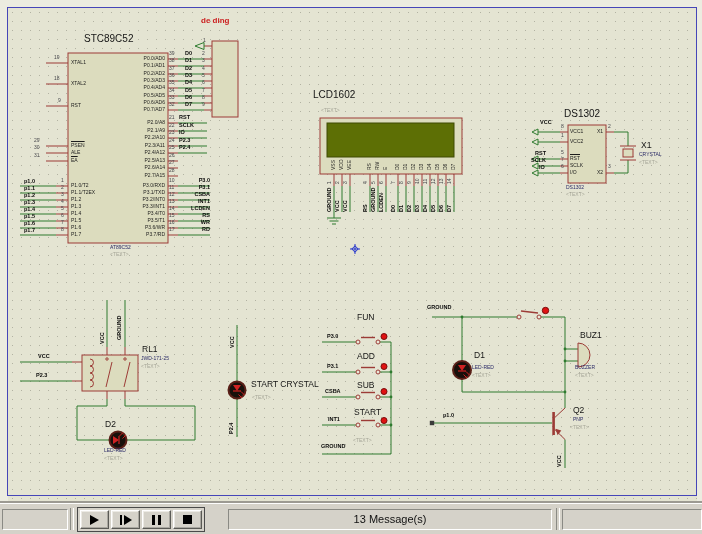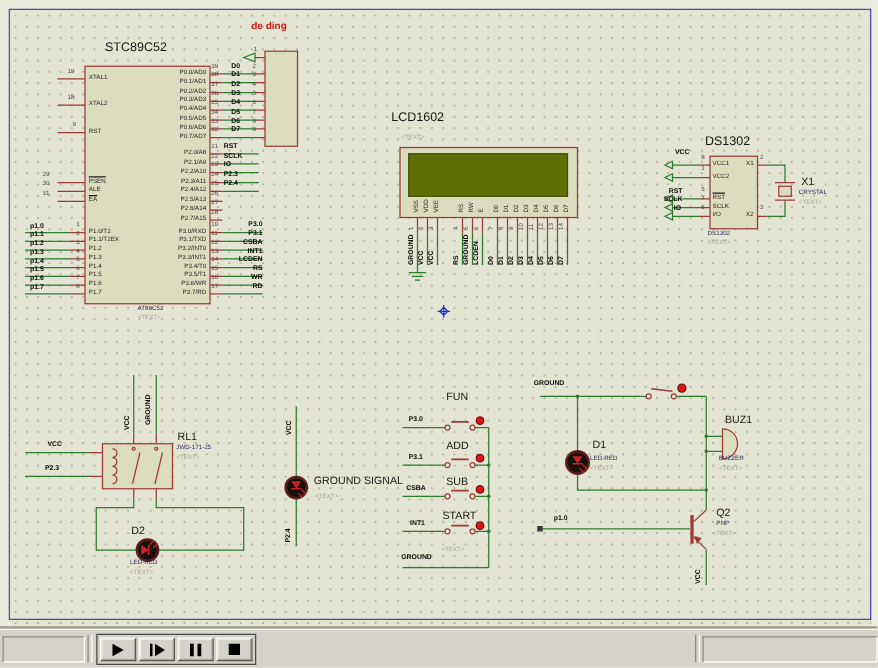--- a/index.html
+++ b/index.html
@@ -405,21 +405,21 @@
         <span class="lbl txt" style="left: 141px; top: 364px;">&lt;TEXT&gt;</span>
         <span class="lbl net" style="left: 38px; top: 354px;">VCC</span>
         <span class="lbl net" style="left: 36px; top: 373px;">P2.3</span>
         <span class="lbl net r" style="left: 100px; top: 344px;">VCC</span>
         <span class="lbl net r" style="left: 117px; top: 340px;">GROUND</span>
         <span class="lbl ref" style="left: 105px; top: 420px;">D2</span>
         <span class="lbl val" style="left: 104px; top: 448px;">LED-RED</span>
         <span class="lbl txt" style="left: 104px; top: 456px;">&lt;TEXT&gt;</span>
         <span class="lbl net r" style="left: 230px; top: 348px;">VCC</span>
         <span class="lbl net r" style="left: 229px; top: 434px;">P2.4</span>
-        <span class="lbl ref" style="left: 251px; top: 380px;">GROUND SIGNAL</span>
+        <span class="lbl ref" style="left: 251px; top: 380px;">START CRYSTAL</span>
         <span class="lbl txt" style="left: 252px; top: 395px;">&lt;TEXT&gt;</span>
         <span class="lbl ref" style="left: 357px; top: 313px;">FUN</span>
         <span class="lbl net" style="left: 327px; top: 334px;">P3.0</span>
         <span class="lbl ref" style="left: 357px; top: 352px;">ADD</span>
         <span class="lbl net" style="left: 327px; top: 364px;">P3.1</span>
         <span class="lbl ref" style="left: 357px; top: 381px;">SUB</span>
         <span class="lbl net" style="left: 325px; top: 389px;">CSBA</span>
         <span class="lbl ref" style="left: 354px; top: 408px;">START</span>
         <span class="lbl net" style="left: 328px; top: 417px;">INT1</span>
         <span class="lbl txt" style="left: 353px; top: 438px;">&lt;TEXT&gt;</span>
@@ -456,16 +456,19 @@
           <span class="icon-pause">
             <i></i>
             <i></i>
           </span>
         </button>
       <button class="sim-btn">
           <span class="icon-stop"></span>
         </button>
     </div>
 
+    <div class="panel" id="msg-panel">
+      <span>13 Message(s)</span>
+    </div>
     <div class="vsep" style="left:556px;"></div>
     <div class="panel" style="left:562px;width:138px;"></div>
   </div>
 </div>
 
 </body></html>

